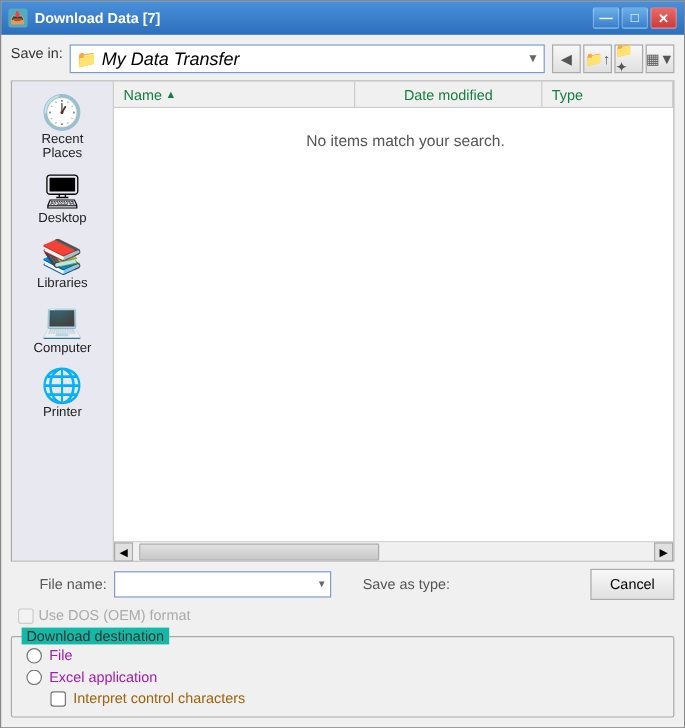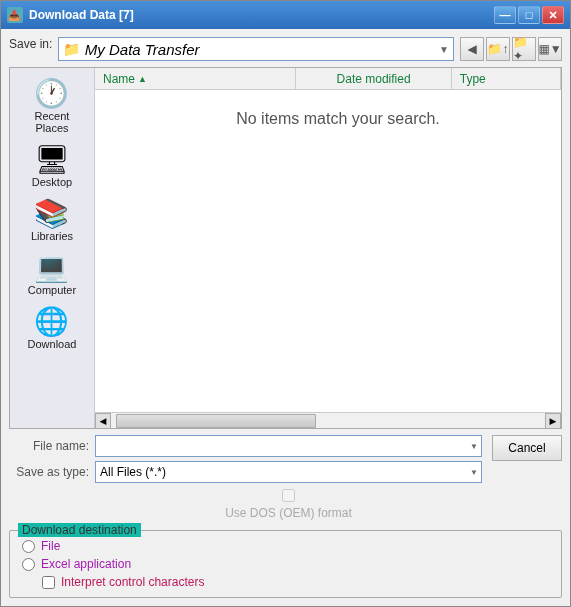--- a/index.html
+++ b/index.html
@@ -219,21 +219,21 @@
       flex: 1;
       display: flex;
       align-items: flex-start;
       justify-content: center;
       padding: 20px;
       background: white;
     }
 
     .no-items-text {
       color: #555;
-      font-size: 16px;
+      font-size: 13px;
       margin-left: 20px;
     }
 
     .scrollbar-area {
       height: 16px;
       background: #f0f0f0;
       border-top: 1px solid #ccc;
       display: flex;
       align-items: center;
     }
@@ -367,21 +367,20 @@
 
     .action-btn.default {
       border: 2px solid #888;
     }
 
     .checkbox-row {
       display: flex;
       align-items: center;
       gap: 4px;
       padding-left: 6px;
-      flex-direction: column;
     }
 
     .checkbox-label {
       font-size: 12px;
       color: #aaa;
     }
 
     .group-box {
       border: 1px solid #aaa;
       border-radius: 2px;
@@ -442,38 +441,38 @@
     .interpret-row {
       display: flex;
       align-items: center;
       gap: 6px;
       margin-top: 4px;
       padding-left: 20px;
     }
 
     .interpret-label {
       font-size: 12px;
-      color: #be185d;
+      color: #a16207;
     }
 
     input[type="checkbox"], input[type="radio"] {
       cursor: pointer;
     }
 
     
     .bottom-section {
       display: flex;
       gap: 4px;
     }
 
     .bottom-form-fields {
       flex: 1;
       display: flex;
-      flex-direction: column;
-      gap: 4px;
+      flex-direction: row;
+      gap: 19px;
     }
   </style>
 </head>
 <body>
 
 <div class="dialog-window">
 
   <div class="title-bar">
     <div class="title-bar-icon">📥</div>
     <span class="title-bar-text">Download Data [7]</span>
@@ -515,21 +514,21 @@
         <div class="sidebar-item">
           <span class="sidebar-item-icon">📚</span>
           <span class="sidebar-item-label">Libraries</span>
         </div>
         <div class="sidebar-item">
           <span class="sidebar-item-icon">💻</span>
           <span class="sidebar-item-label">Computer</span>
         </div>
         <div class="sidebar-item">
           <span class="sidebar-item-icon">🌐</span>
-          <span class="sidebar-item-label">Download</span>
+          <span class="sidebar-item-label">Printer</span>
         </div>
       </div>
 
       <div class="file-list-area">
         <div class="file-list-header">
           <div class="col-header name">
             <span>Name</span>
             <span class="col-header-sort">▲</span>
           </div>
           <div class="col-header date">
@@ -557,25 +556,20 @@
 
         <div class="form-row">
           <span class="form-label">File name:</span>
           <div class="form-input-wrapper">
             <input type="text" class="form-input" style="">
           </div>
         </div>
 
         <div class="form-row">
           <span class="form-label">Save as type:</span>
-          <div class="form-select-wrapper">
-            <select>
-              <option>All Files (*.*)</option>
-            </select>
-          </div>
         </div>
       </div>
       <div class="action-buttons">
         <button class="action-btn">Cancel</button>
       </div>
     </div>
 
     <div class="checkbox-row">
       <input type="checkbox" id="dos-format" disabled="" style="">
       <label for="dos-format" class="checkbox-label">Use DOS (OEM) format</label>

